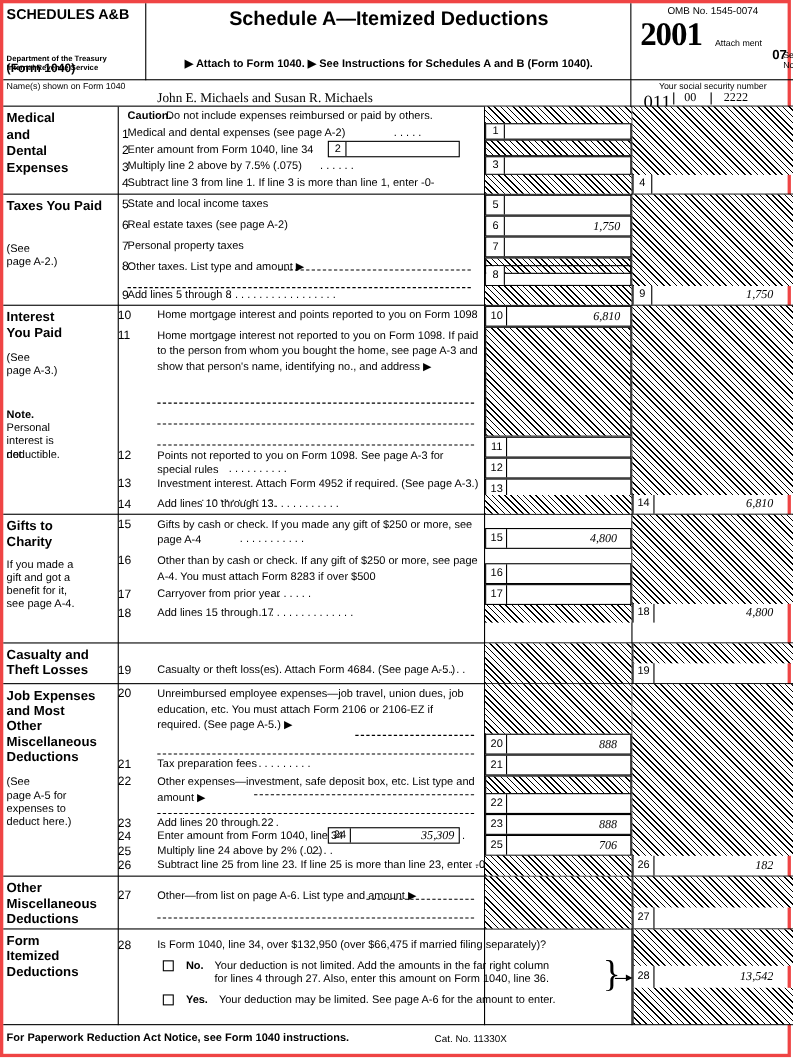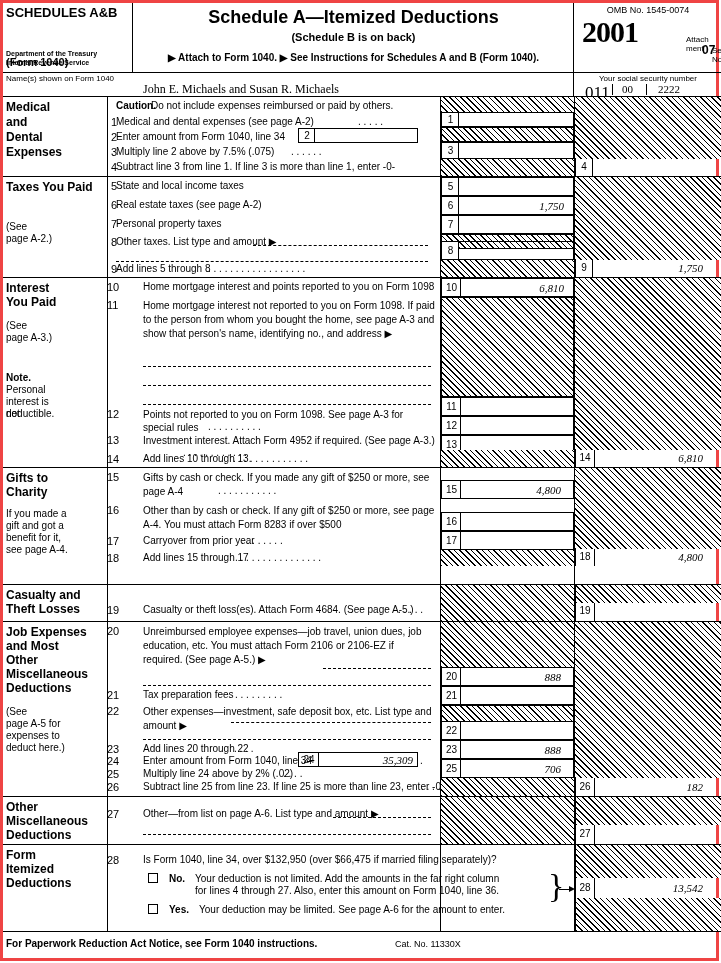--- a/index.html
+++ b/index.html
@@ -37,27 +37,26 @@
 
   <div class="abs bb" style="left:0;top:0;width:719px;height:70px;">
     <div class="abs br" style="left:0;top:0;width:130px;height:70px;">
       <div class="abs b t13" style="left:3px;top:2px;">SCHEDULES A&amp;B</div>
       <div class="abs b t11" style="left:3px;top:17px;margin-top:36px;">(Form 1040)</div>
       <div class="abs t7 b" style="left:3px;top:47px;">Department of the Treasury</div>
       <div class="abs t7 b" style="left:3px;top:56px;">Internal Revenue Service</div>
     </div>
     <div class="abs br" style="left:130px;top:0;width:441px;height:70px;">
       <div class="abs b t18 c" style="left:0;top:4px;width:441px;">Schedule A—Itemized Deductions</div>
-      <div class="abs b t11 c" style="left:0;top:28px;width:441px;">(Schedule B is on back)</div>
       <div class="abs b t10 c" style="left:0;top:49px;width:441px;">▶ Attach to Form 1040.  ▶ See Instructions for Schedules A and B (Form 1040).</div>
     </div>
     <div class="abs" style="left:571px;top:0;width:148px;height:70px;">
       <div class="abs t9 c" style="left:0;top:2px;width:148px;">OMB No. 1545-0074</div>
       <div class="abs b" style="left:8px;top:12px;font-size:30px;letter-spacing:-1px;font-family:'Liberation Serif',serif;">2001</div>
-      <div class="abs t8" style="left:76px;top:32px;margin-left:36px;">Attach ment</div>
+      <div class="abs t8" style="left:76px;top:32px;">Attach ment</div>
       <div class="abs t8" style="left:92px;top:43px;padding-left:46px;">Sequence No.</div>
       <div class="abs b t12" style="left:128px;top:40px;">07</div>
     </div>
   </div>
 
   <div class="abs bb" style="left:0;top:70px;width:719px;height:24px;">
     <div class="abs br" style="left:0;top:0;width:571px;height:24px;">
       <div class="abs t8" style="left:3px;top:1px;">Name(s) shown on Form 1040</div>
       <div class="abs i" style="left:140px;top:9px;font-size:12px;font-family:'Liberation Serif',serif;">John E. Michaels and Susan R. Michaels</div>
     </div>

